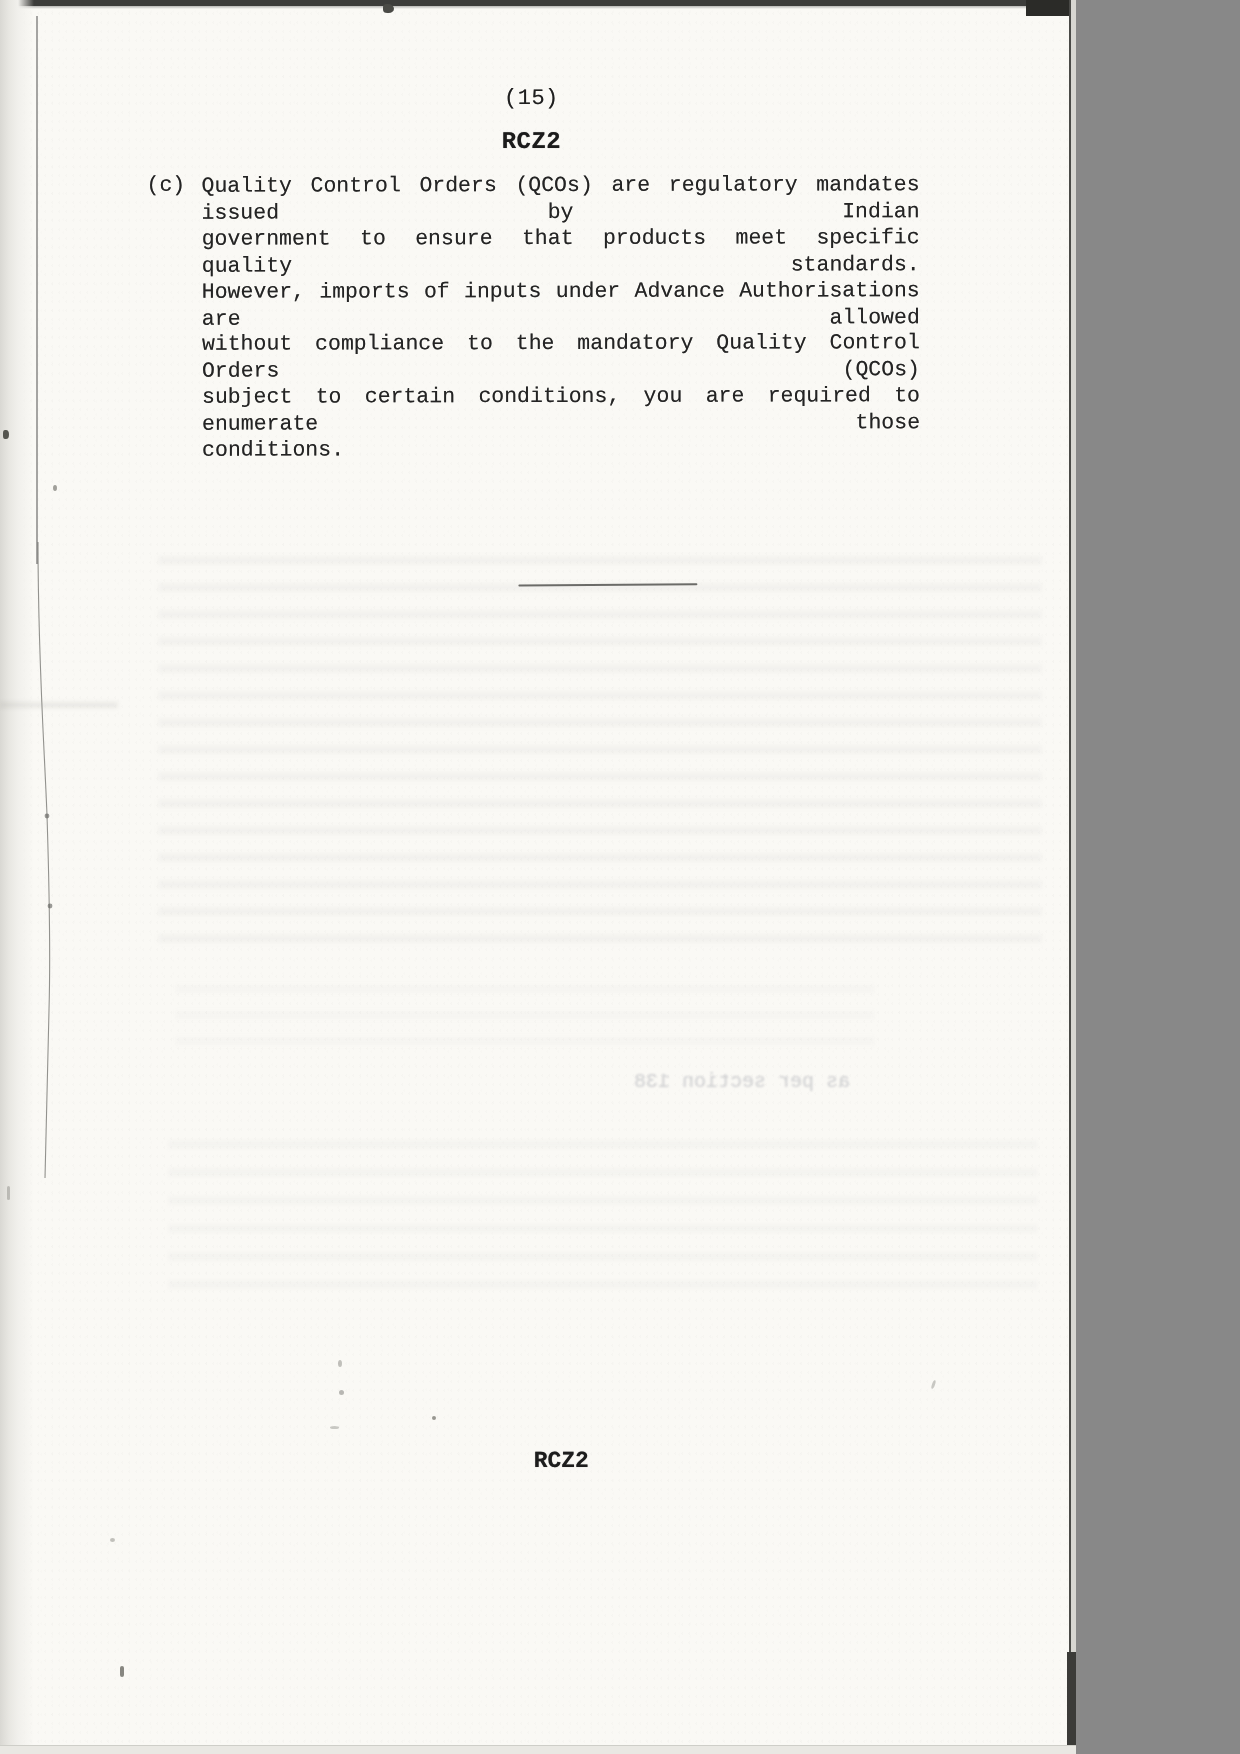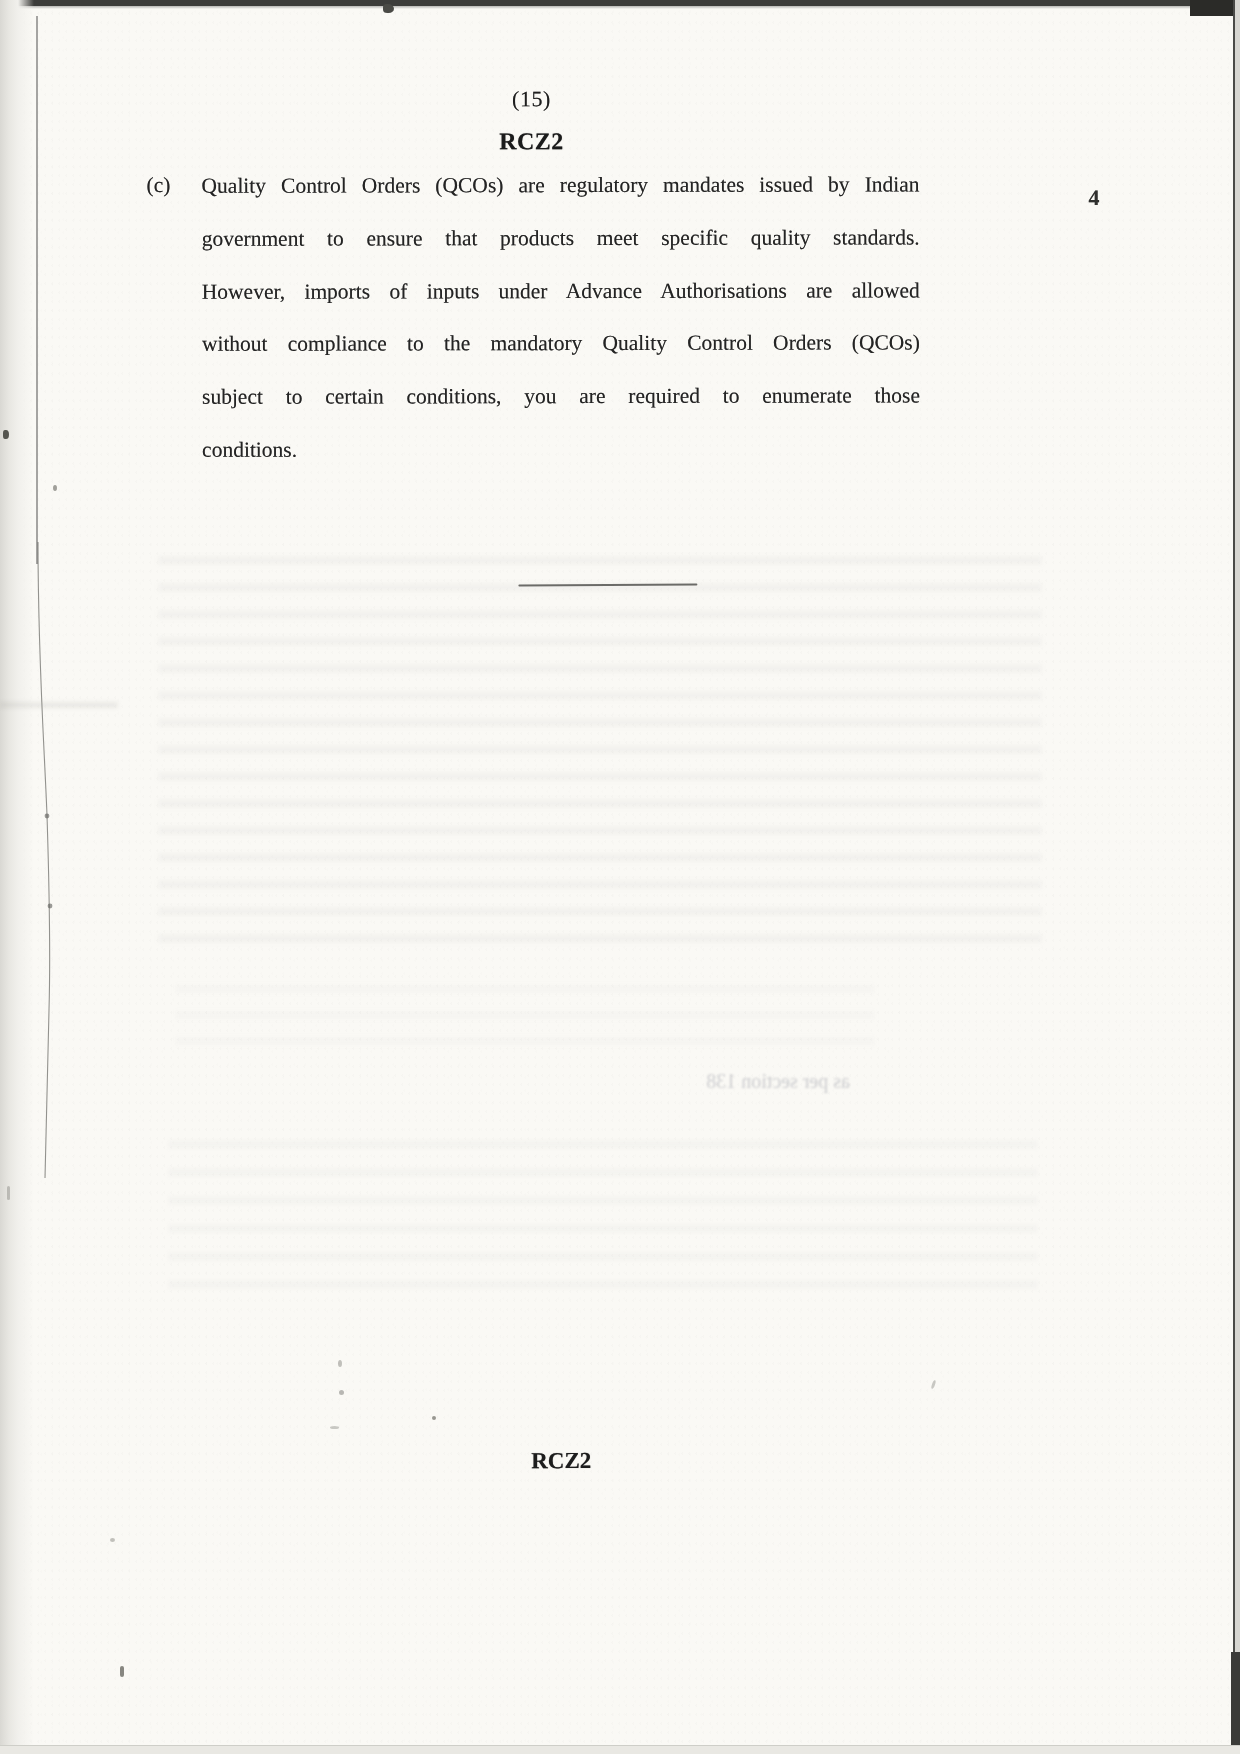--- a/index.html
+++ b/index.html
@@ -1,19 +1,19 @@
 <!DOCTYPE html>
 <html><head>
 <meta charset="utf-8">
 <style>
   html,body{margin:0;padding:0;background:#888;}
   .page{
-    position:relative;width:1240px;height:1754px;overflow:hidden;
+    position:relative;width:1076px;height:1754px;overflow:hidden;
     background:#faf9f5;
-    font-family:Liberation Serif, serif;
+    font-family:Liberation Mono, monospace;
     color:#262626;
   }
   .grain{
     position:absolute;inset:0;pointer-events:none;
     background-image:radial-gradient(rgba(60,60,60,0.018) 1px,transparent 1px),
                      radial-gradient(rgba(90,90,90,0.012) 1px,transparent 1px);
     background-size:7px 9px,11px 13px;background-position:0 0,3px 5px;
   }
   
   .top-bar{position:absolute;top:0;left:0;width:100%;height:6px;background:#3d3d3b;}

